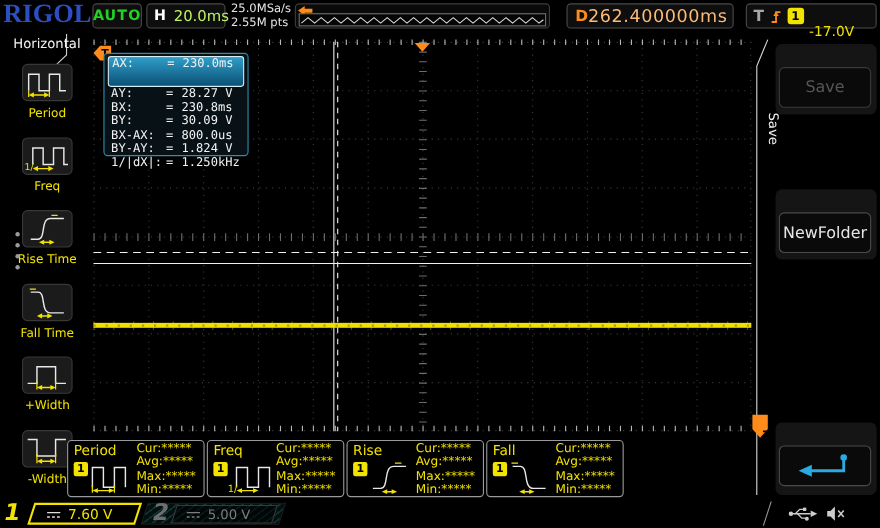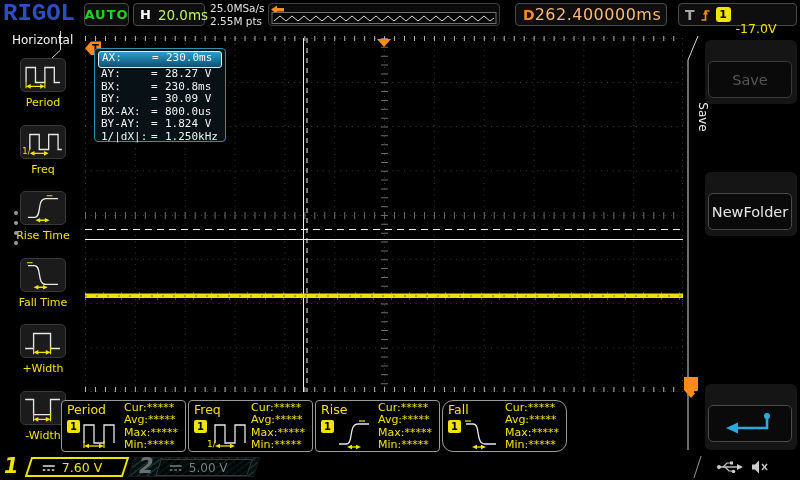--- a/index.html
+++ b/index.html
@@ -4,21 +4,21 @@
 <style>
   * { margin:0; padding:0; box-sizing:border-box; }
   html,body { background:#222; }
   #app {
     position:relative; width:800px; height:480px; background:#000;
     font-family:"DejaVu Sans", sans-serif; overflow:hidden; color:#e8e8e8;
   }
   .abs { position:absolute; }
 
   
-  #logo { left:3px; top:0px; font-family:Liberation Mono, monospace; font-weight:bold;
+  #logo { left:3px; top:0px; font-family:Liberation Serif, serif; font-weight:bold;
           font-size:24px; color:#2b4fc2; letter-spacing:0px; }
   .tbox { position:absolute; top:3px; height:23px; background:#0e0e0e;
           border:1px solid #4a4a4a; border-radius:4px; display:flex; align-items:center; }
   #auto-box { left:84px; width:45px; justify-content:center; }
   #auto-box span { color:#21d321; font-weight:bold; font-size:13px; letter-spacing:1px; }
   #h-box { left:133px; width:72px; padding:0 6px; gap:7px; }
   #h-box .hletter { font-weight:bold; font-size:13px; color:#fff; }
   #h-box .hval { font-size:13.5px; color:#bef264; }
   #rate-box { left:210px; top:2px; font-size:10.5px; line-height:12.5px; color:#e4e4e4; }
   #preview-box { left:268px; width:232px; background:#0a0a0a; border-color:#3d3d3d; }
@@ -46,21 +46,21 @@
     left:94px; top:48px; width:132px; height:94px;
     background:rgba(8,18,24,0.92); border:1px solid #2f8fae; border-radius:4px;
     font-family:"DejaVu Sans Mono", monospace; font-size:11px; color:#f2f2f2;
     padding:2px 3px;
   }
   .cur-row { display:flex; height:12.6px; line-height:12.6px; padding:0 3px; }
   .cur-row .lab { width:50px; }
   .cur-row .eq { width:14px; }
   .cur-row .val { flex:1; }
   .cur-row.hl { background:linear-gradient(#2f9ec9,#0b5076); border:1px solid #d9eef5;
-                border-radius:3px; height:17px; line-height:12px; }
+                border-radius:3px; height:28px; line-height:12px; }
 
   
   #right-menu { left:695px; top:30px; width:105px; height:425px; }
   #menu-tab-title { position:absolute; left:-14px; top:80px; width:44px; height:14px;
                     color:#f0f0f0; font-size:12px; text-align:center; transform:rotate(90deg); }
   .slot { position:absolute; left:10px; width:92px; height:64px; background:#151515; border-radius:6px; }
   .mbtn { position:absolute; left:3px; top:21px; width:84px; height:37px; background:#0a0a0a;
           border:1px solid #4a4a4a; border-radius:5px; color:#e6e6e6; font-size:14.5px;
           display:flex; align-items:center; justify-content:center; }
   .mbtn.disabled { color:#565656; border-color:#3a3a3a; }
@@ -392,21 +392,21 @@
       <polygon points="28,30 23,27.8 23,32.2" fill="#f3e300"></polygon>
     </svg>
     <div class="meas-vals">
       <div>Cur:*****</div>
         <div>Avg:*****</div>
       <div>Max:*****</div>
         <div>Min:*****</div>
     </div>
   </div>
 
-  <div class="meas-box" style="left:442px;border-radius:11px;">
+  <div class="meas-box" style="left:442px;">
     <div class="meas-name">Fall</div>
     <div class="meas-badge">1</div>
     <svg class="meas-icon" width="42" height="34" viewBox="0 0 42 34">
       <path d="M6 7 H13 C21 7 15 27 25 27 H36" stroke="#e8e8e8" stroke-width="1.3" fill="none"></path>
       <line x1="5" y1="4" x2="11" y2="4" stroke="#f3e300" stroke-width="1.2"></line>
       <line x1="15" y1="30" x2="23" y2="30" stroke="#f3e300" stroke-width="1.3"></line>
       <polygon points="12,30 17,27.8 17,32.2" fill="#f3e300"></polygon>
       <polygon points="26,30 21,27.8 21,32.2" fill="#f3e300"></polygon>
     </svg>
     <div class="meas-vals">

